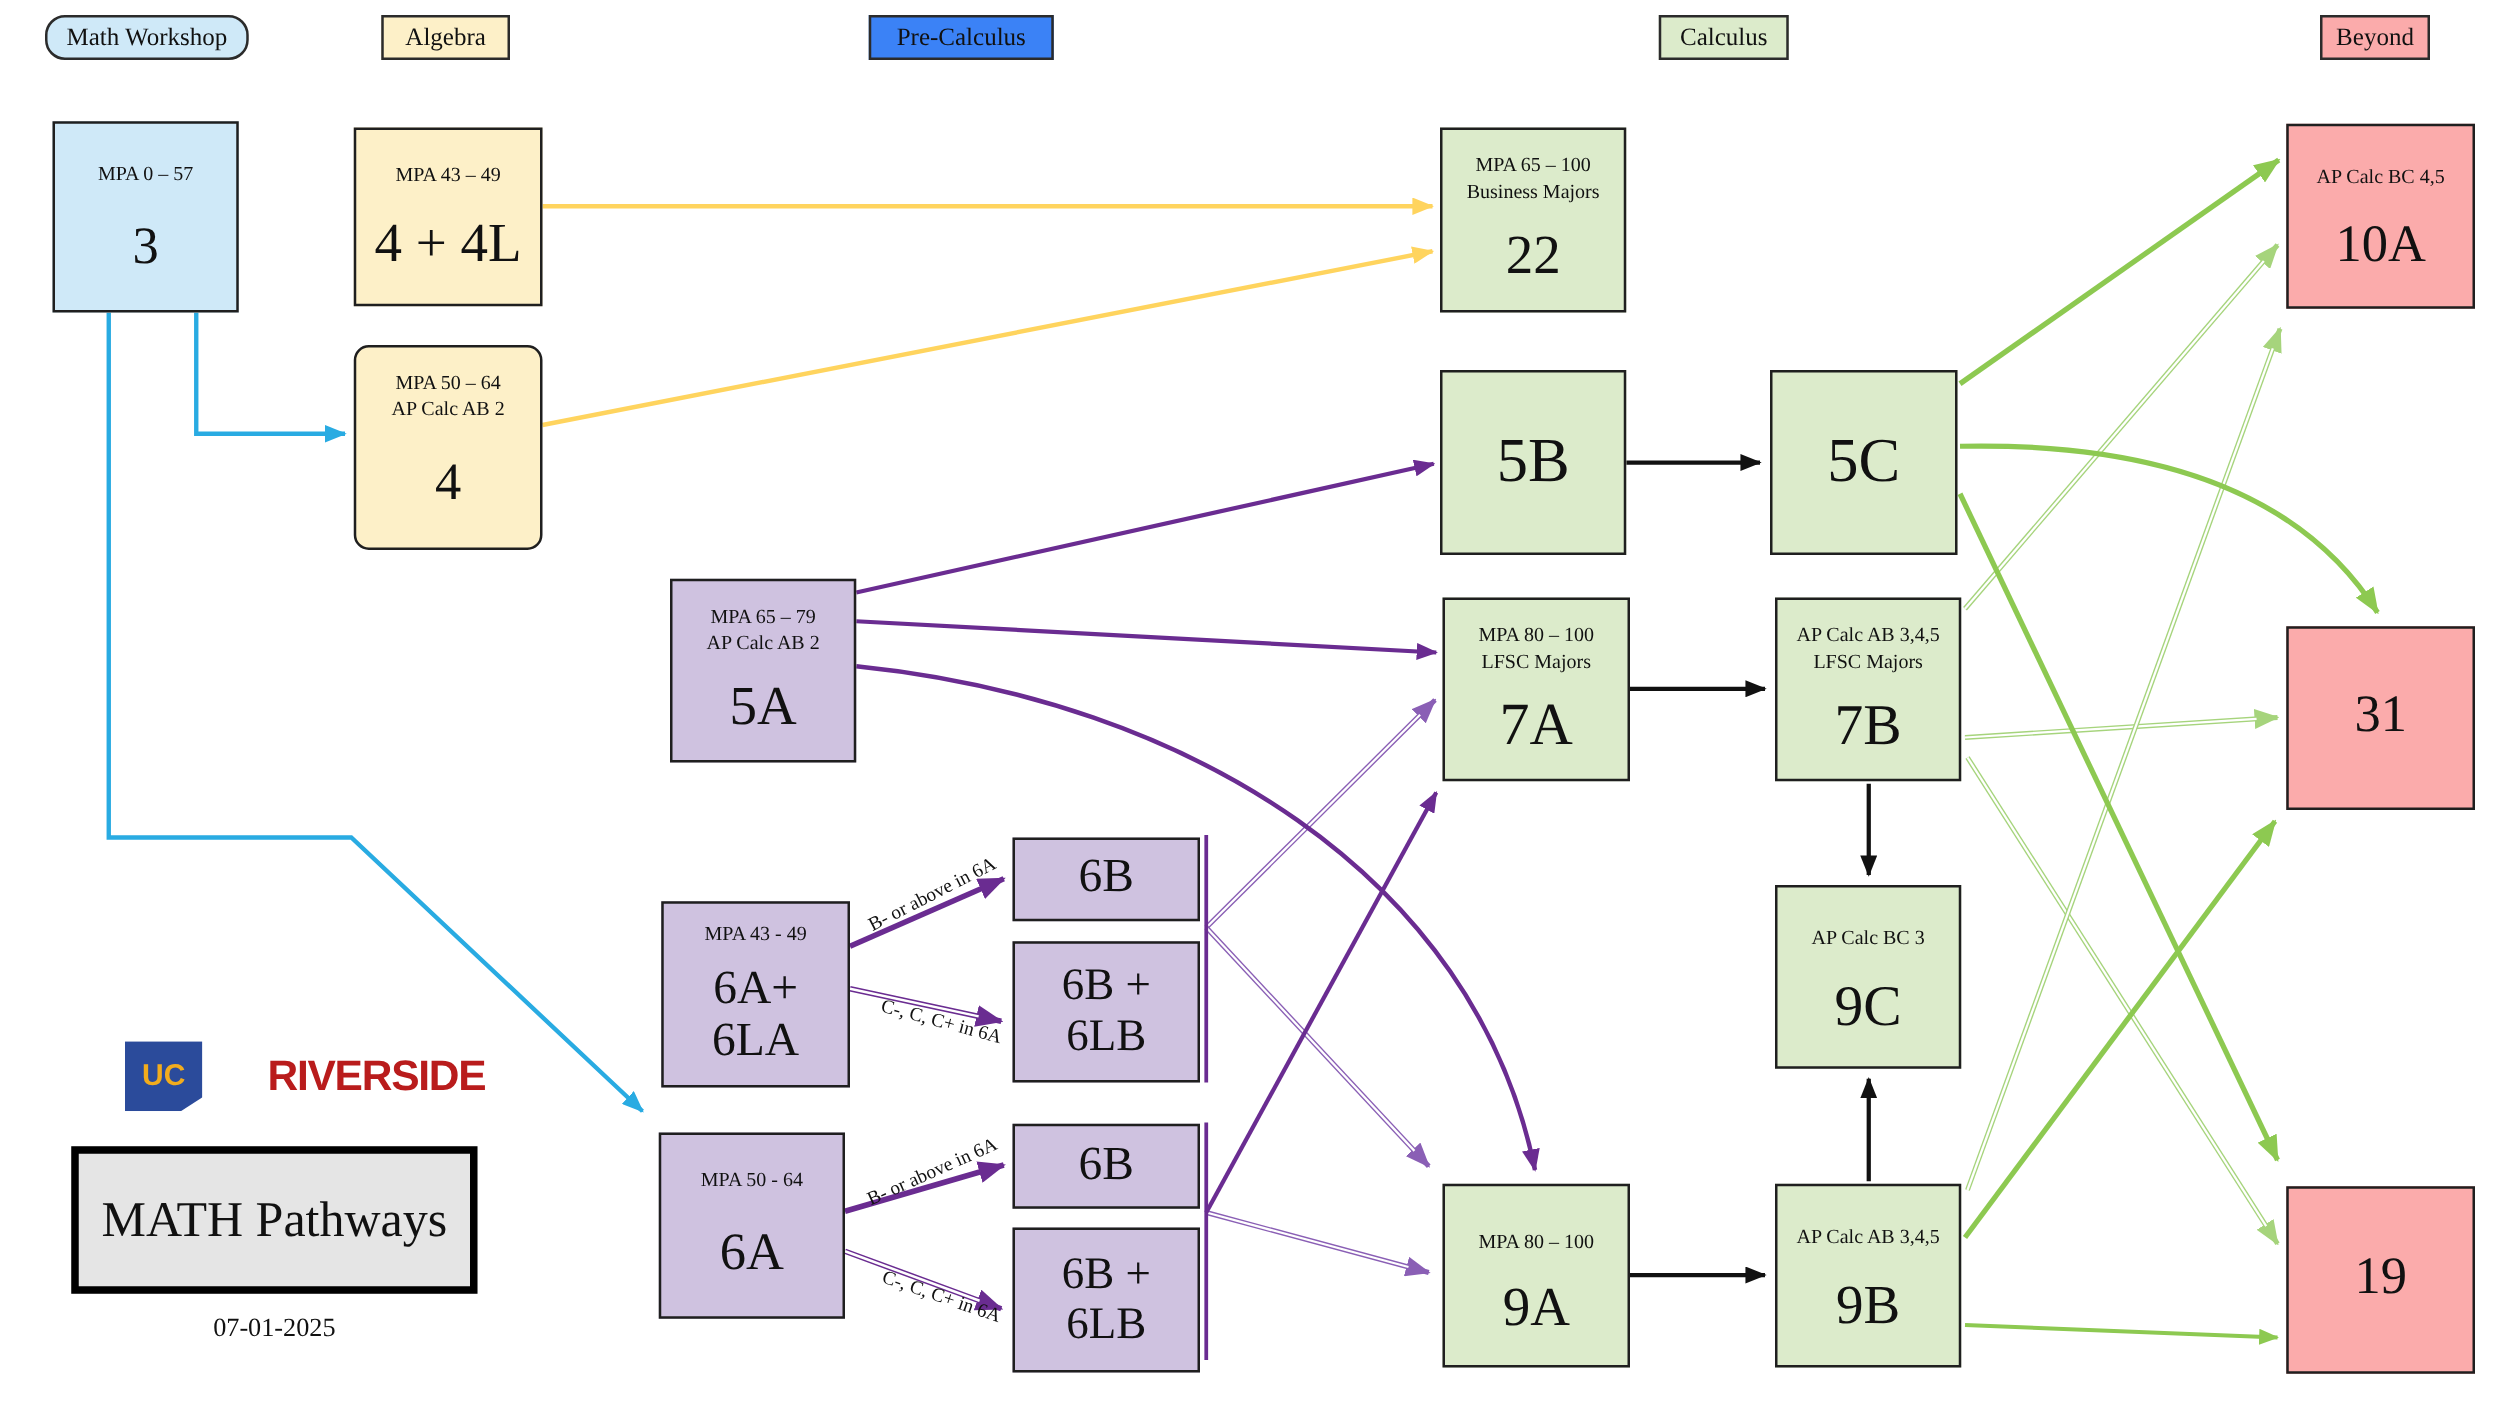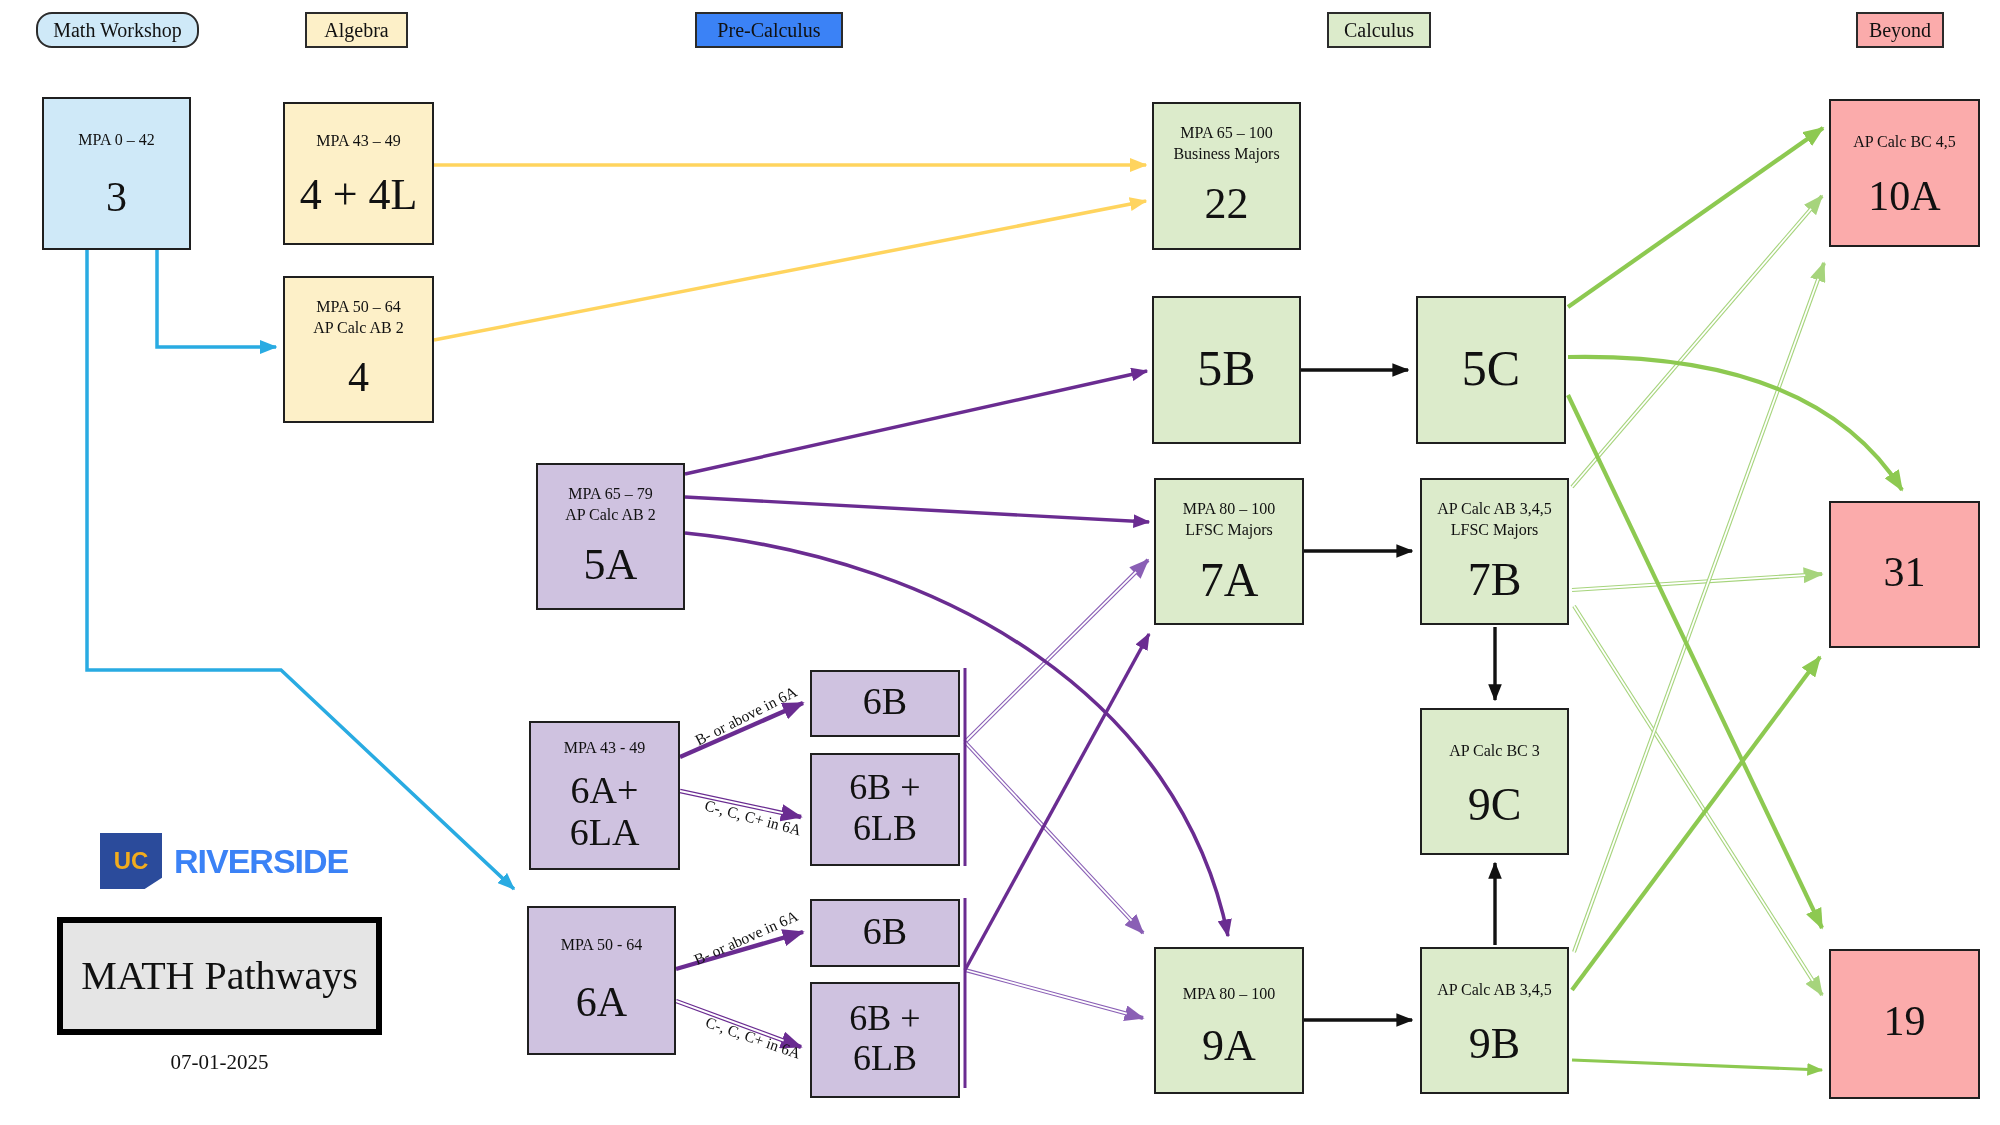--- a/index.html
+++ b/index.html
@@ -96,28 +96,28 @@
     </svg>
   <div id="headers">
       <div class="chip" style="left: 36px; width: 163px; background: rgb(207, 233, 248); border-radius: 16px;">Math Workshop</div>
       <div class="chip" style="left: 305px; width: 103px; background: rgb(253, 240, 200);">Algebra</div>
       <div class="chip" style="left: 695px; width: 148px; background: #3b82f6;">Pre-Calculus</div>
       <div class="chip" style="left: 1327px; width: 104px; background: rgb(220, 235, 203);">Calculus</div>
       <div class="chip" style="left: 1856px; width: 88px; background: rgb(251, 171, 171);">Beyond</div>
     </div>
   <div id="nodes">
       <div class="node" style="left: 42px; top: 97px; width: 149px; height: 153px; background: rgb(207, 233, 248);">
-        <div class="sub" style="margin-top: 30px;">MPA 0 – 42</div>
+        <div class="sub" style="margin-top: 30px;">MPA 0 – 57</div>
         <div class="big" style="font-size: 42px;">3</div>
       </div>
       <div class="node" style="left: 283px; top: 102px; width: 151px; height: 143px; background: rgb(253, 240, 200);">
         <div class="sub" style="margin-top: 26px;">MPA 43 – 49</div>
         <div class="big" style="font-size: 44px;">4 + 4L</div>
       </div>
-      <div class="node" style="left: 283px; top: 276px; width: 151px; height: 147px; background: rgb(253, 240, 200);">
+      <div class="node" style="left: 283px; top: 276px; width: 151px; height: 164px; background: rgb(253, 240, 200); border-radius: 12px;">
         <div class="sub" style="margin-top: 18px;">MPA 50 – 64
 AP Calc AB 2</div>
         <div class="big" style="font-size: 42px;">4</div>
       </div>
       <div class="node" style="left: 1152px; top: 102px; width: 149px; height: 148px; background: rgb(220, 235, 203);">
         <div class="sub" style="margin-top: 18px;">MPA 65 – 100
 Business Majors</div>
         <div class="big" style="font-size: 44px;">22</div>
       </div>
       <div class="node" style="left: 1152px; top: 296px; width: 149px; height: 148px; background: rgb(220, 235, 203);">
@@ -192,20 +192,20 @@
       <div class="edge-label" style="left: 753px; top: 818px; transform: translate(-50%, -50%) rotate(15deg);">C-, C, C+ in 6A</div>
       <div class="edge-label" style="left: 746px; top: 938px; transform: translate(-50%, -50%) rotate(-24deg);">B- or above in 6A</div>
       <div class="edge-label" style="left: 753px; top: 1038px; transform: translate(-50%, -50%) rotate(19deg);">C-, C, C+ in 6A</div>
     </div>
 
   <div class="ucr">
     <div class="uc-badge" id="uc-badge" style="background: rgb(43, 75, 155); color: rgb(242, 172, 29);">
       <span>UC</span>
       <i class="uc-swoosh" id="uc-swoosh" style="background: rgb(242, 172, 29);"></i>
     </div>
-    <span class="riverside" id="riverside" style="color: #3b82f6;">RIVERSIDE</span>
+    <span class="riverside" id="riverside" style="color: #b91c1c; margin-left: 40px;">RIVERSIDE</span>
   </div>
 
   <div class="title-box" id="title-box" style="background: rgb(229, 229, 229);">
     <div>MATH Pathways</div>
   </div>
   <div class="date">07-01-2025</div>
 </div>
 
 </body></html>

